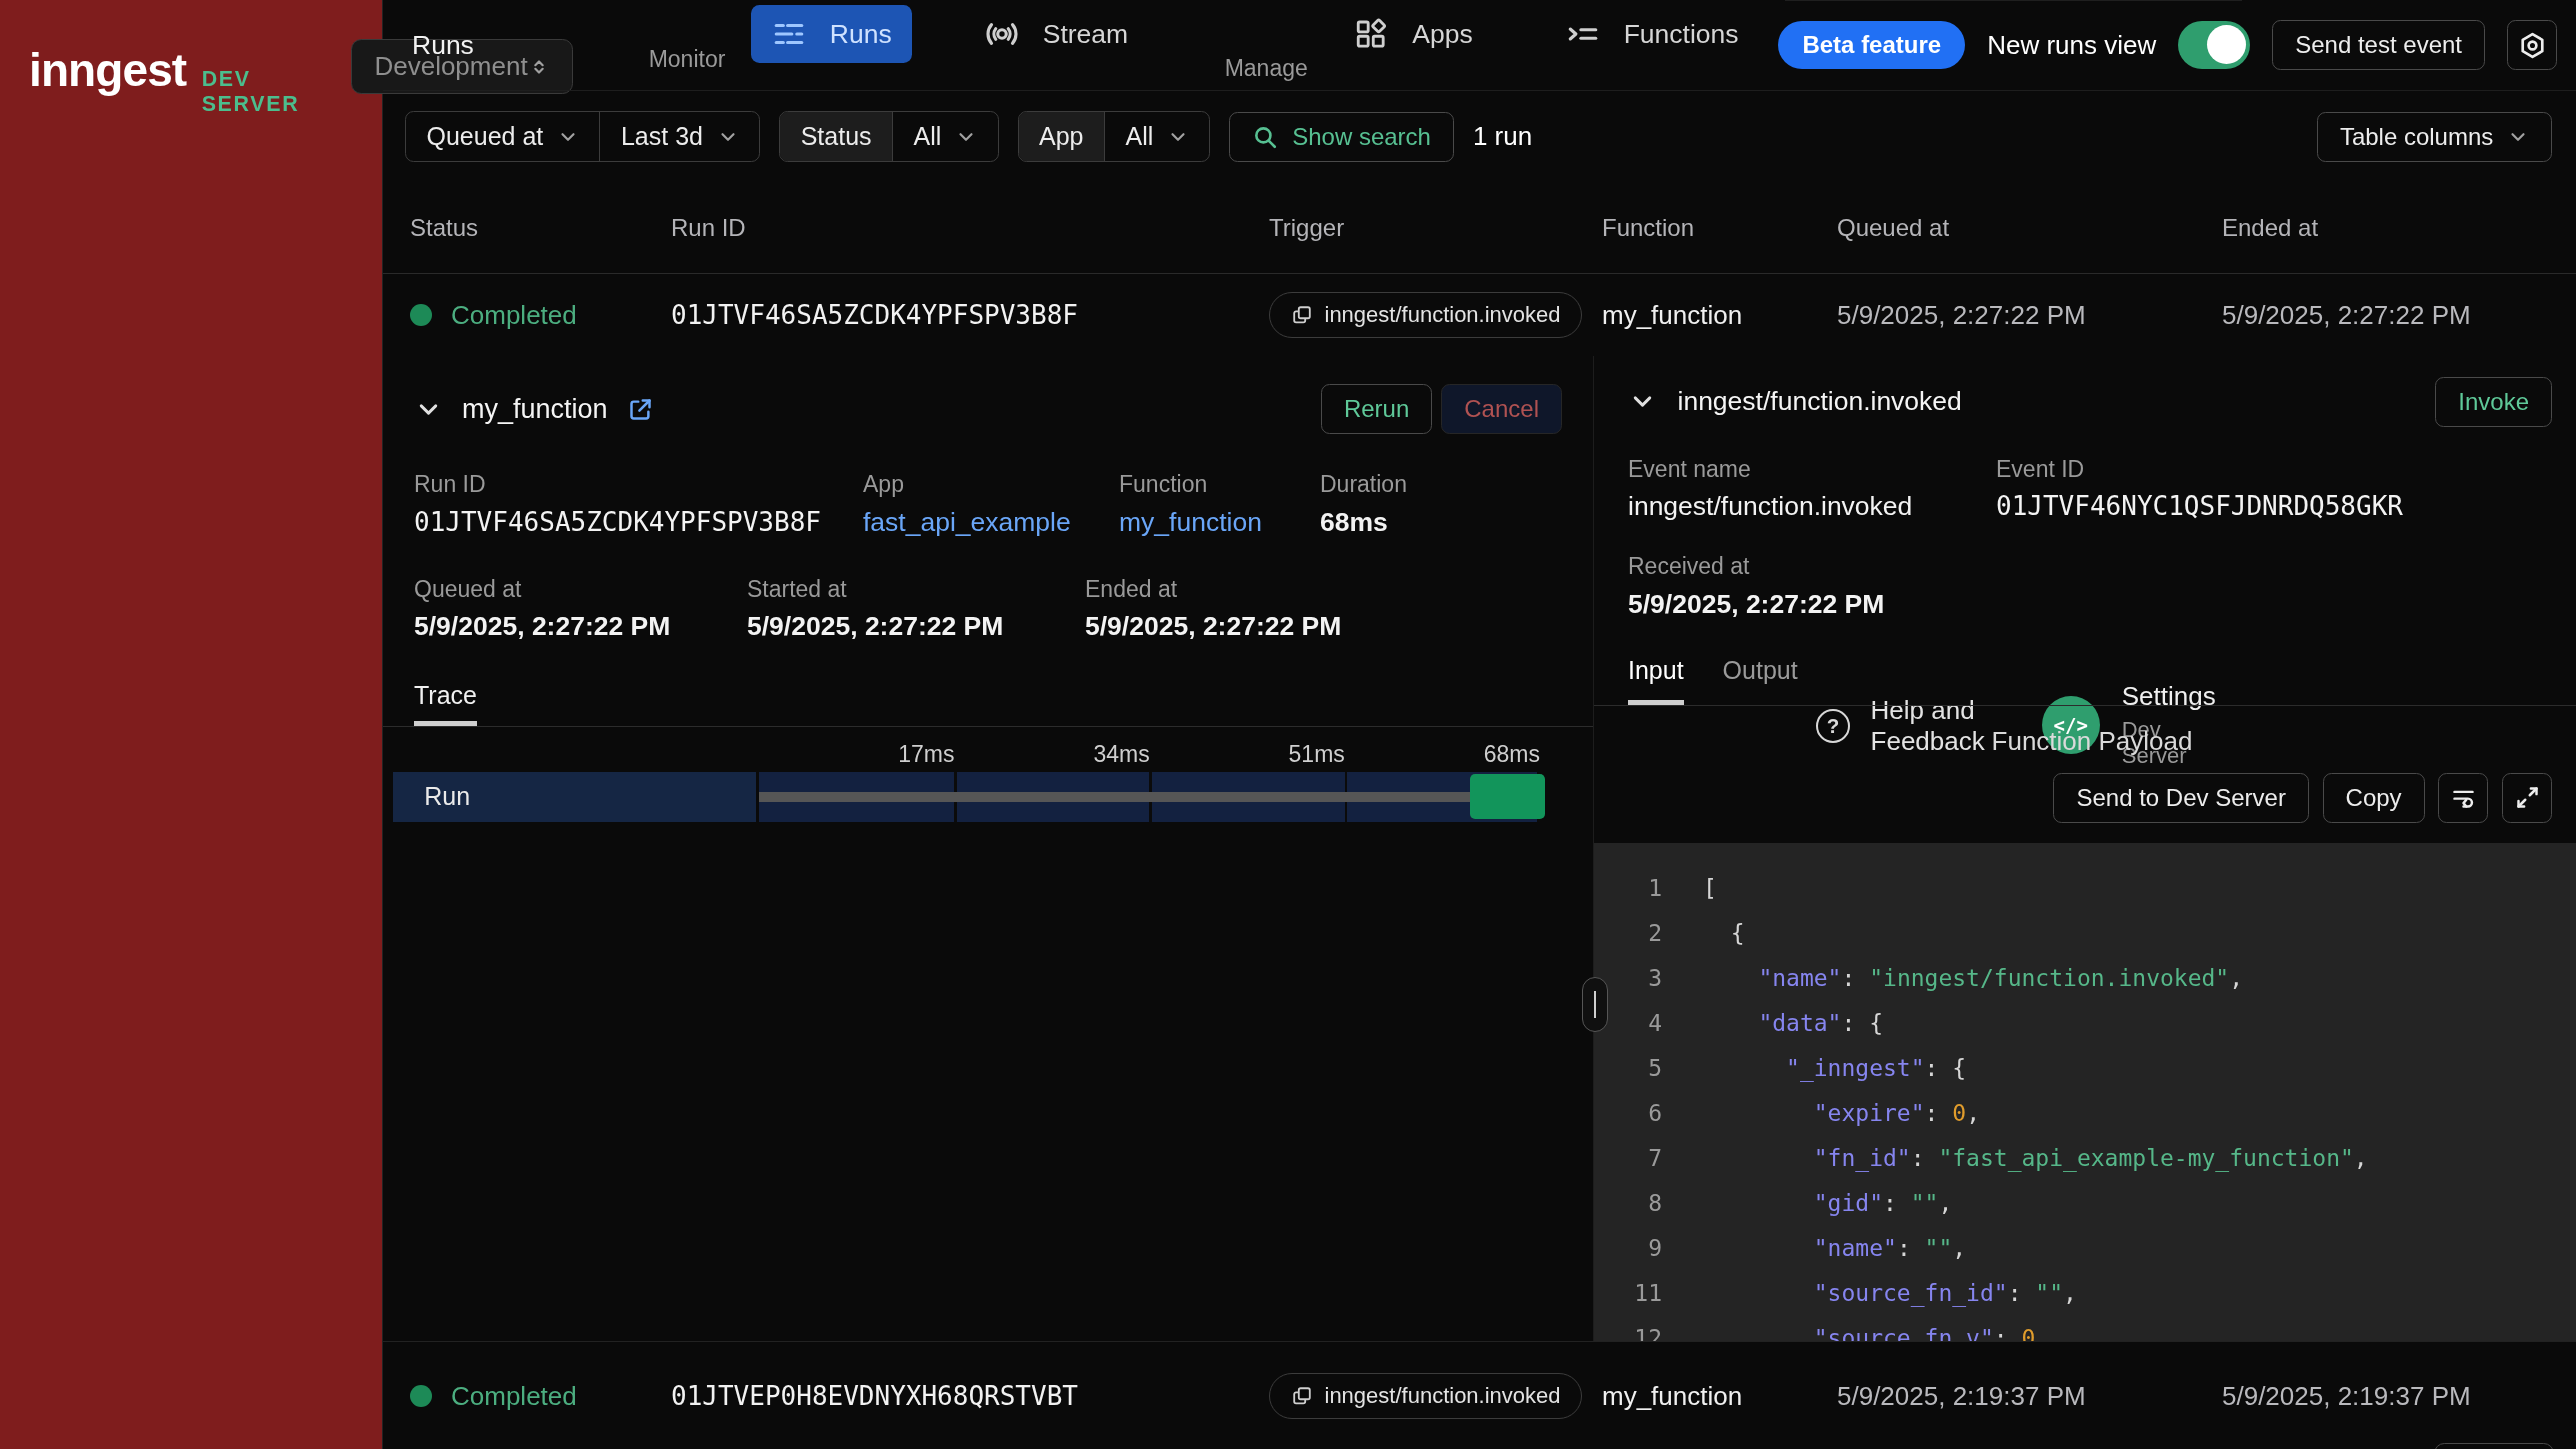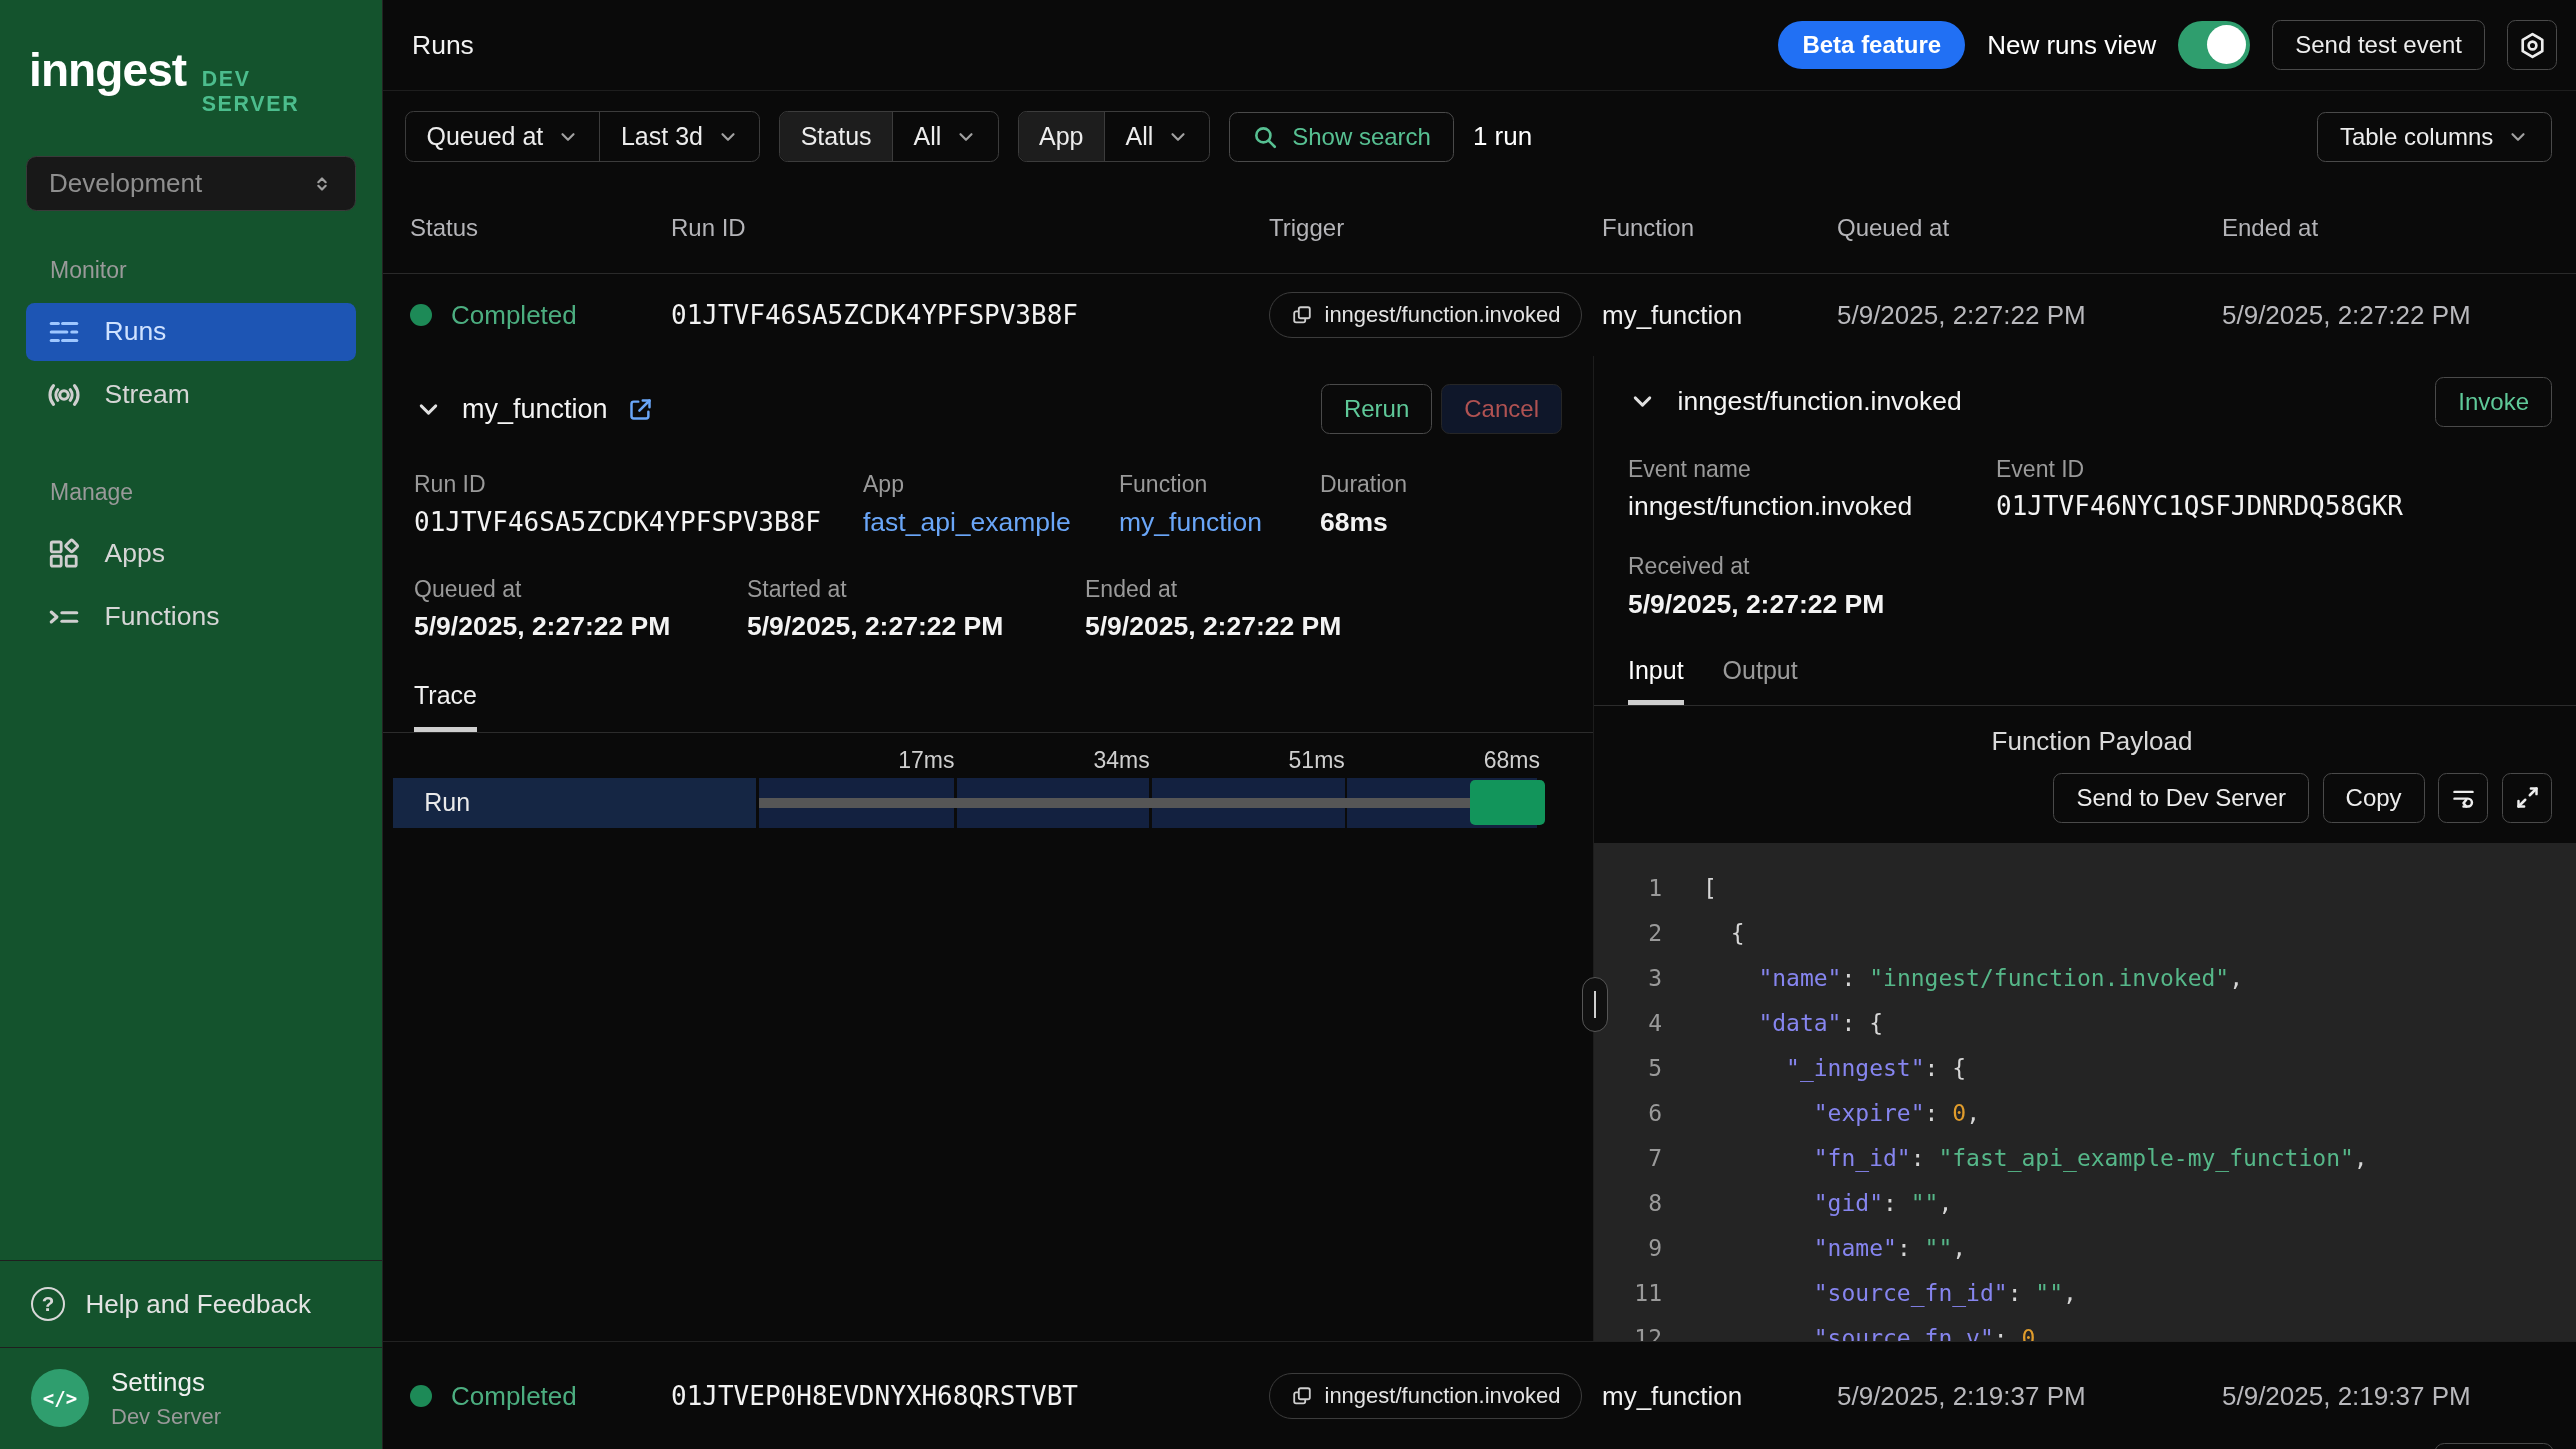--- a/index.html
+++ b/index.html
@@ -7,21 +7,21 @@
   body {
     background: #0a0a0a;
     color: #e6e6e6;
     font-family: "Liberation Sans", sans-serif;
     font-size: 24px;
   }
   svg { display: block; }
   .app { display: flex; width: 2576px; height: 1450px; }
 
   
-  .sidebar { width: 383px; min-width: 383px; border-right: 1.7px solid #232323; display: flex; flex-direction: column; background: #14532d; }
+  .sidebar { width: 383px; min-width: 383px; border-right: 1.7px solid #232323; display: flex; flex-direction: row; background: #7f1d1d; }
   .logo-row { padding: 43px 26px 0 29px; display: flex; align-items: baseline; gap: 15.4px; }
   .logo { font-size: 46px; font-weight: 800; letter-spacing: -0.9px; color: #ffffff; }
   .logo-badge { font-size: 21.4px; color: #4cbd8d; letter-spacing: 1.7px; font-weight: 600; }
   .env-select { margin: 39px 26px 0 26px; height: 55px; border-radius: 10.3px; background: #181818; border: 1.7px solid #3a3a3a; color: #8f8f8f; font-size: 26px; display: flex; align-items: center; justify-content: space-between; padding: 0 22px; }
   .nav-label { margin: 46px 0 13.7px 50px; font-size: 23px; color: #9a9a9a; }
   .nav-label.manage { margin-top: 55px; }
   .nav-item { margin: 5.1px 26px 0 26px; height: 58px; border-radius: 8.5px; display: flex; align-items: center; gap: 24px; padding: 0 20.5px; font-size: 26.5px; color: #d6d6d6; cursor: pointer; }
   .nav-item.active { background: #1d55b4; color: #cfe2ff; }
   .nav-item .nv-icon { width: 34px; height: 34px; color: #cfcfcf; }
   .nav-item.active .nv-icon { color: #9ec7ff; }
@@ -83,21 +83,21 @@
   .btn.cancel { background: #0f172a; border-color: #262626; color: #b05252; }
   .meta-grid1 { display: grid; grid-template-columns: 449px 256px 201px 1fr; margin-top: 31px; }
   .meta-grid2 { display: grid; grid-template-columns: 333px 338px 1fr; margin-top: 38px; }
   .m-label { font-size: 23px; color: #9a9a9a; }
   .m-value { font-size: 26.5px; color: #f3f3f3; margin-top: 8.5px; }
   .m-value.link { color: #6aa6f8; cursor: pointer; }
   .m-value.mono { font-size: 26px; }
   .m-value.bold { font-weight: 700; }
 
   .trace-bar { margin-top: 39px; border-bottom: 1.7px solid #2c2c2c; padding-left: 31px; }
-  .trace-tab { display: inline-block; font-size: 25px; color: #f0f0f0; padding-bottom: 17px; border-bottom: 5.1px solid #cfcfcf; cursor: pointer; }
+  .trace-tab { display: inline-block; font-size: 25px; color: #f0f0f0; padding-bottom: 11px; border-bottom: 5.1px solid #cfcfcf; cursor: pointer; }
   .trace-chart { padding: 6.8px 53px 0 10.3px; }
   .tick-row { position: relative; height: 38px; margin-left: 366px; font-size: 23px; color: #cfcfcf; }
   .tick { position: absolute; bottom: 3.4px; transform: translateX(-100%); white-space: nowrap; }
   .tick:nth-child(1) { left: 25%; }
   .tick:nth-child(2) { left: 50%; }
   .tick:nth-child(3) { left: 75%; }
   .tick:nth-child(4) { left: 100%; }
   .trace-row { display: flex; height: 50px; }
   .trace-rowlabel { width: 363px; background: #152644; display: flex; align-items: center; padding-left: 31px; font-size: 25px; color: #eaeaea; flex: none; }
   .trace-timeline { flex: 1; background: #132140; position: relative; margin-left: 2.6px; }

